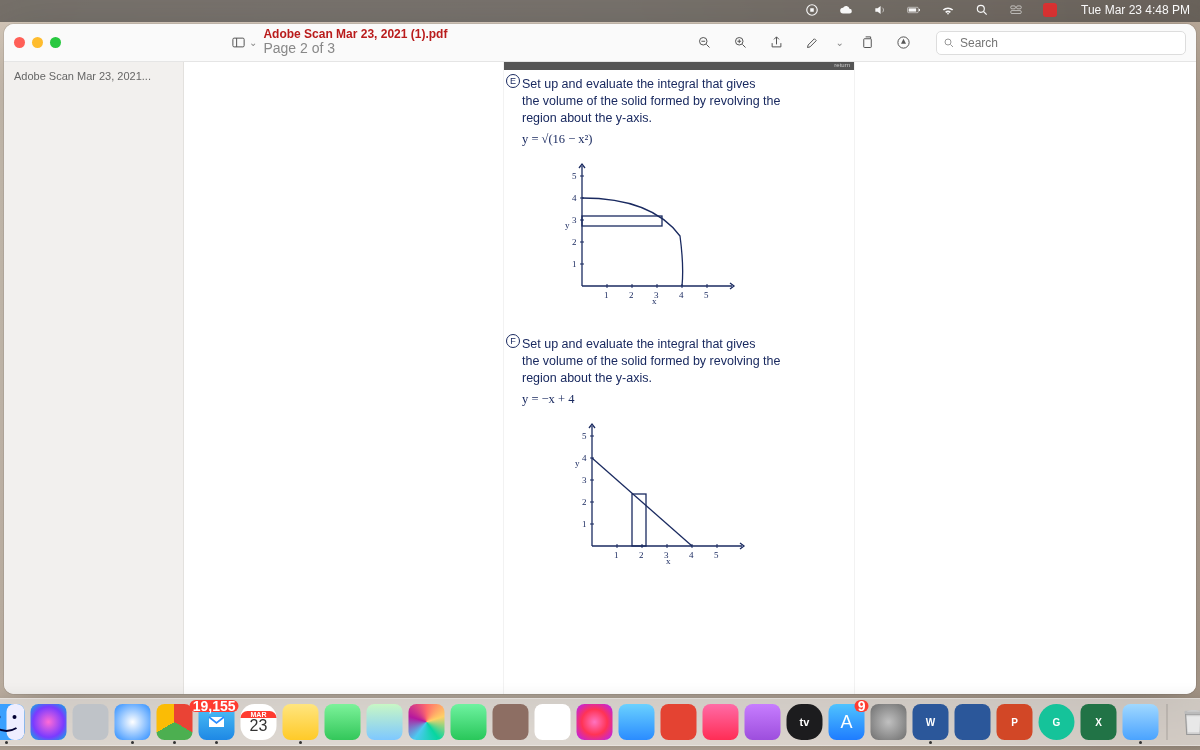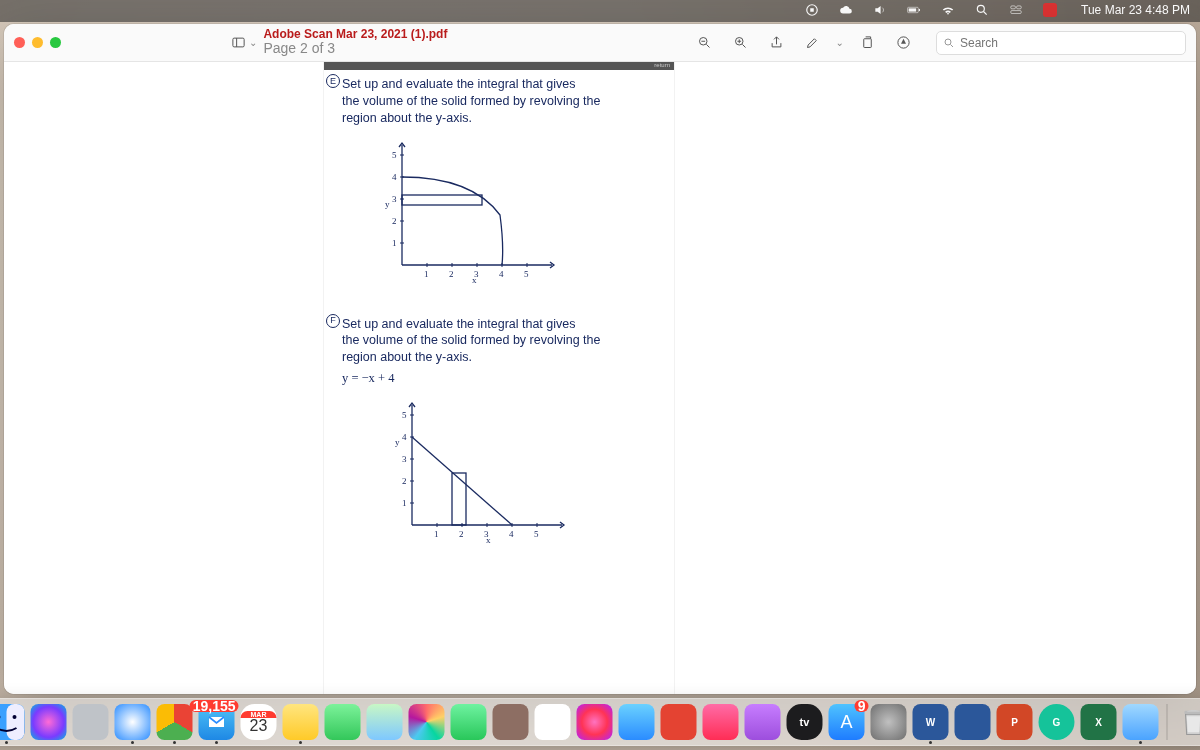--- a/index.html
+++ b/index.html
@@ -223,38 +223,42 @@
           <svg viewBox="0 0 24 24" style="width:12px;height:12px;stroke:#999;fill:none;stroke-width:2">
               <circle cx="10" cy="10" r="6"></circle>
               <line x1="15" y1="15" x2="20" y2="20"></line>
             </svg>
           <input placeholder="Search" style="">
         </div>
       </div>
     </div>
 
     <div class="wincontent">
+      <div class="sidebar">
+        <div class="thumb-label">Adobe Scan Mar 23, 2021...</div>
+      </div>
 
       <div class="canvas">
         <div class="cursor">
           <svg viewBox="0 0 12 18">
               <path d="M1 1l0 14 3-3 2 5 2-1-2-5 5 0z" fill="#000" stroke="#fff" stroke-width="0.7"></path>
             </svg>
         </div>
 
         <div class="page">
           <div class="page-head">
               <span class="ret">return</span>
             </div>
 
           <div class="problem hand">
             <div class="pnum">E</div>
             <div>Set up and evaluate the integral that gives</div>
             <div>the volume of the solid formed by revolving the</div>
             <div>region about the y-axis.</div>
+            <div class="eq" style="margin-top:4px">y = √(16 − x²)</div>
 
             <svg width="190" height="150" style="margin:8px 0 0 30px">
               <line class="axis" x1="30" y1="130" x2="180" y2="130"></line>
               <line class="axis" x1="30" y1="130" x2="30" y2="10"></line>
               <polyline class="axis" points="178,127 182,130 178,133"></polyline>
               <polyline class="axis" points="27,12 30,8 33,12"></polyline>
 
               <g class="tick">
                 <line x1="55" y1="128" x2="55" y2="132"></line>
                   <line x1="80" y1="128" x2="80" y2="132"></line>

